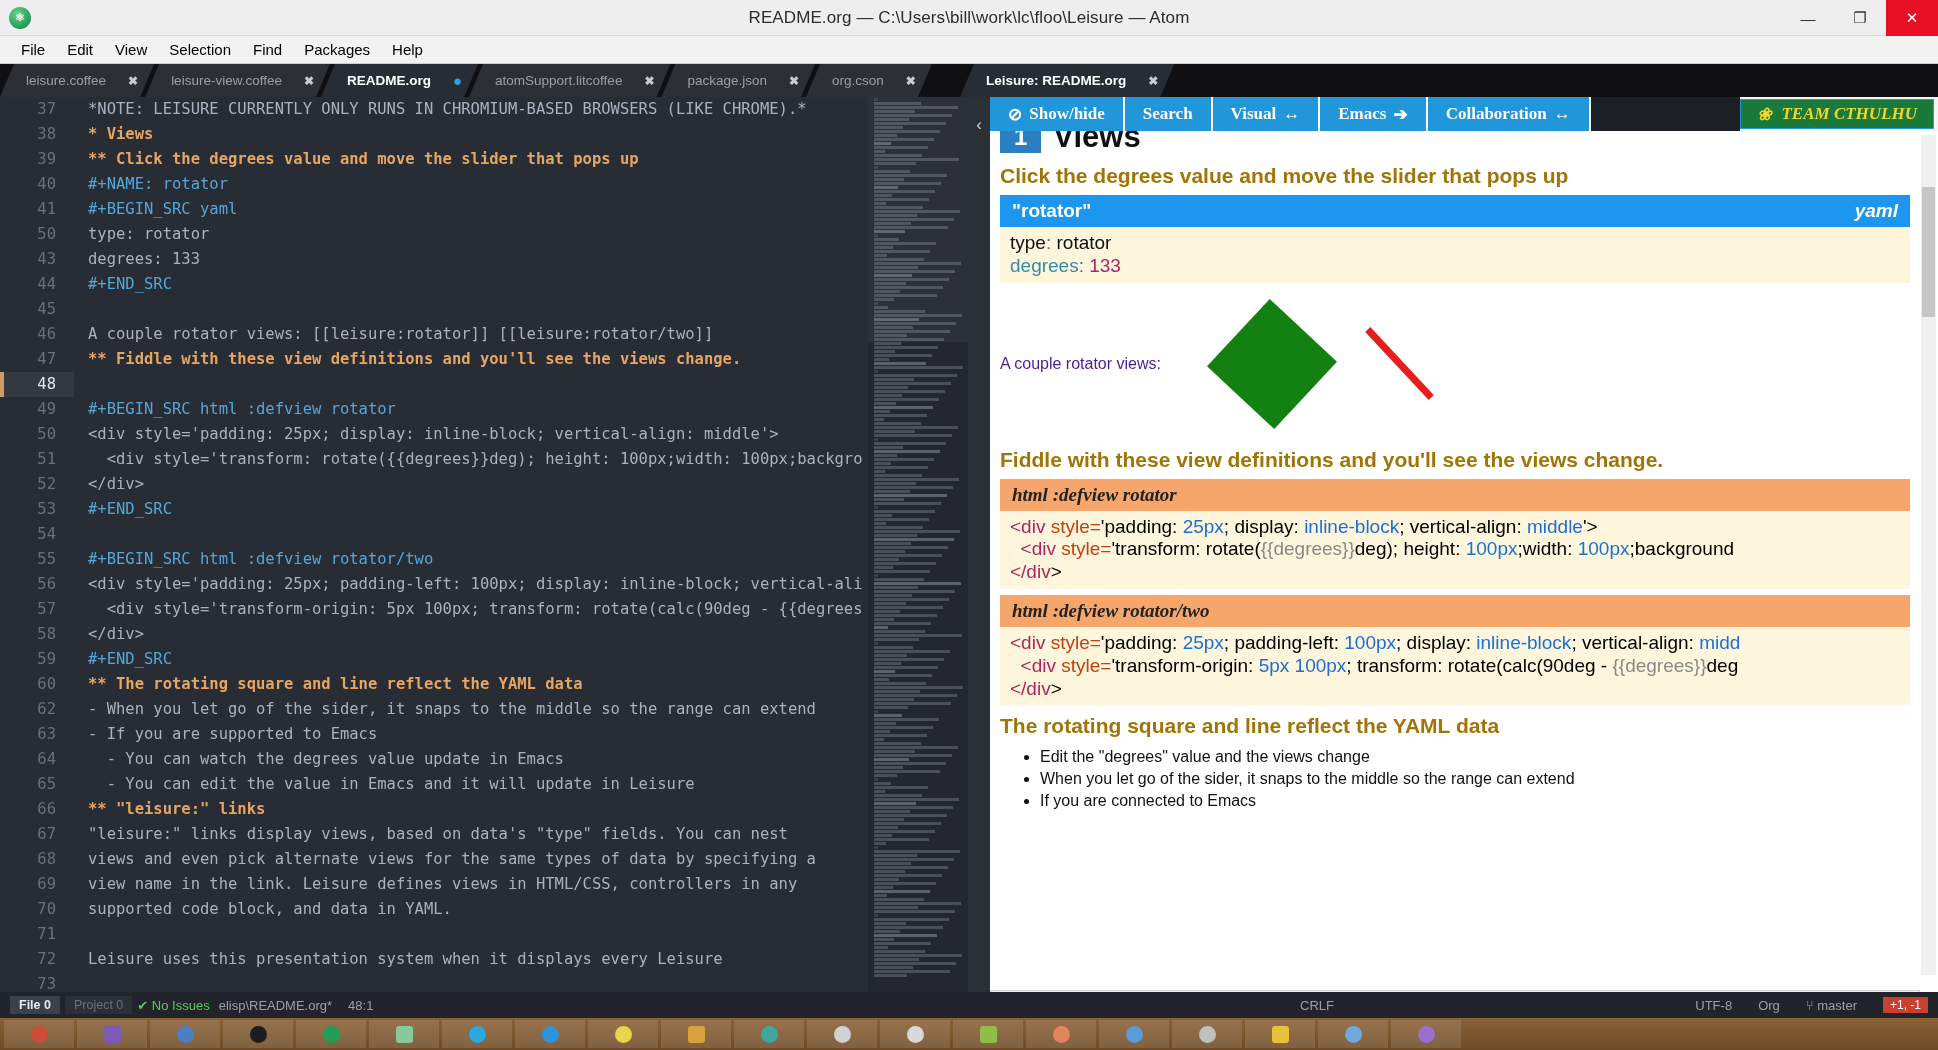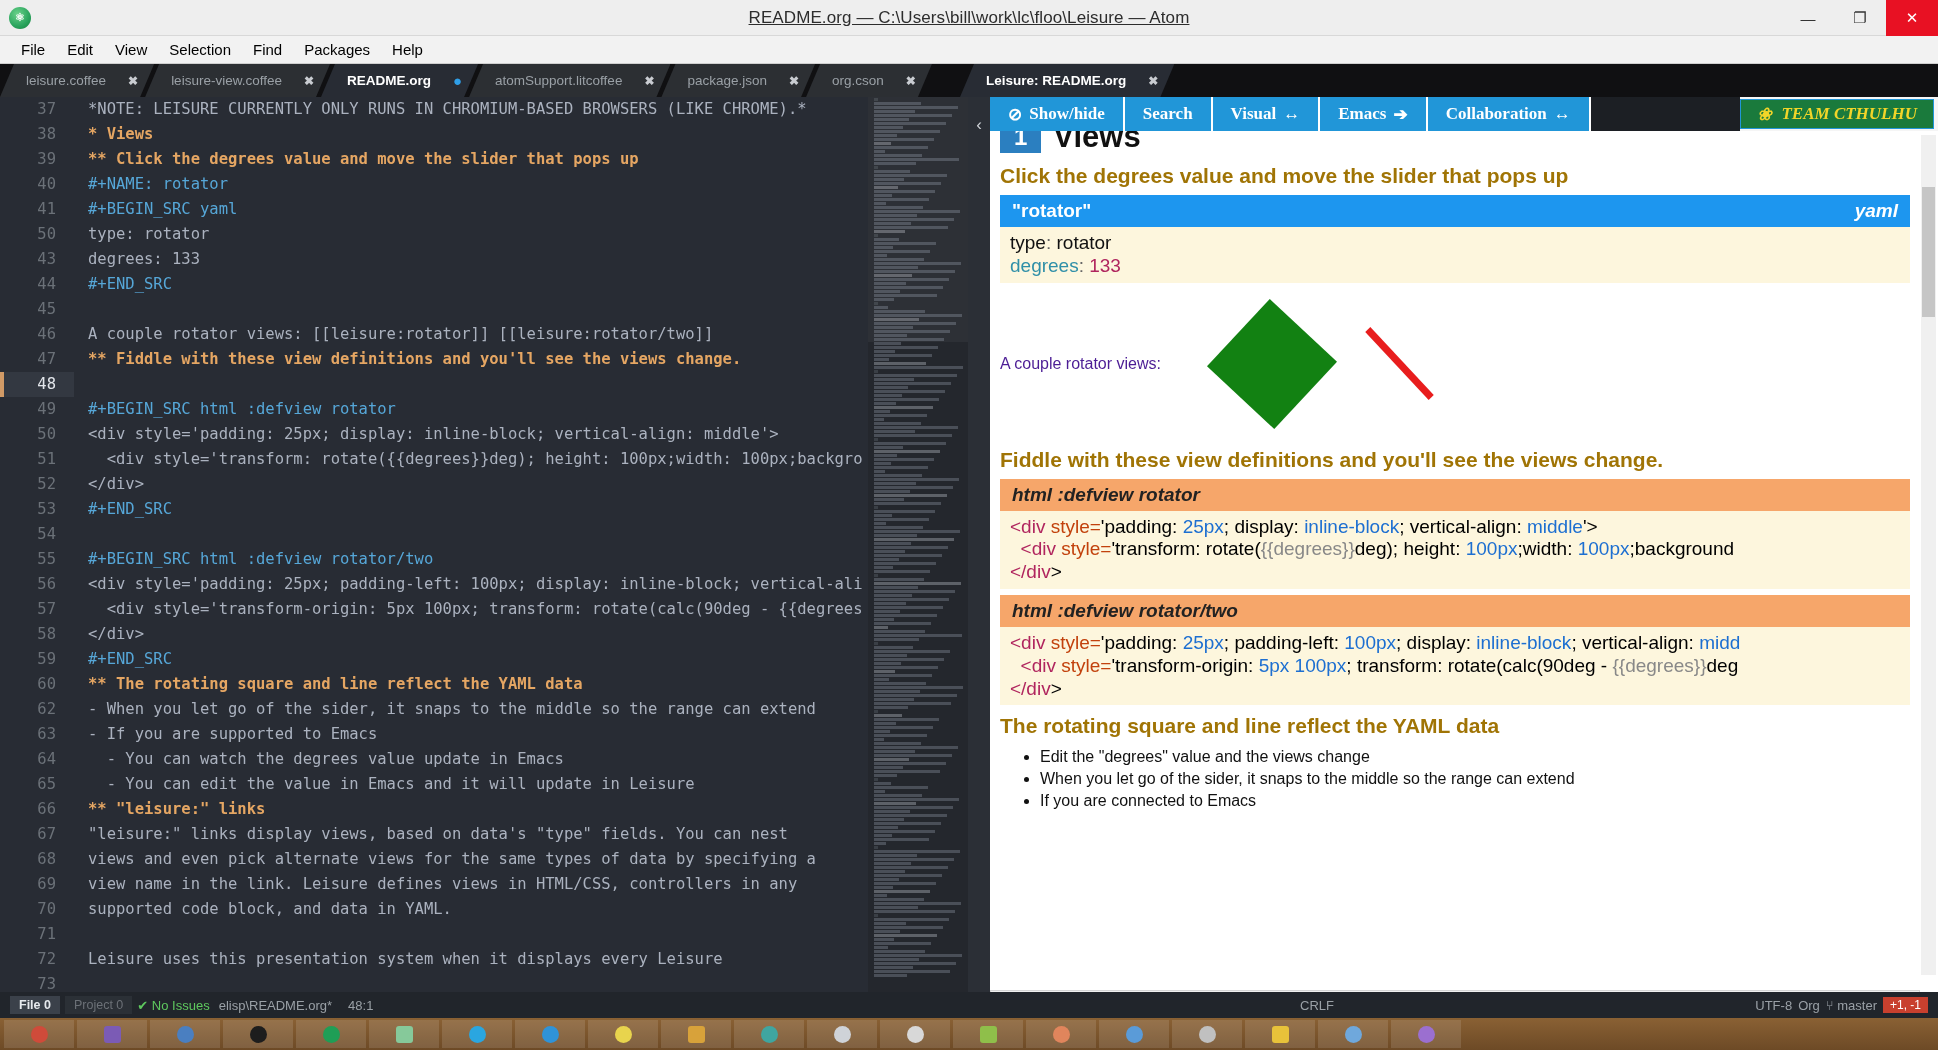--- a/index.html
+++ b/index.html
@@ -18,21 +18,21 @@
     border-bottom: 1px solid #d8d8d8;
   }
   .app-logo {
     width: 22px; height: 22px; margin-left: 9px; border-radius: 50%;
     background: radial-gradient(circle at 38% 32%, #6ad28a 0%, #2aa45d 60%, #15803d 100%);
     display: flex; align-items: center; justify-content: center;
     color: #ffffff; font-size: 11px; font-weight: bold; line-height: 1;
   }
   .title-text {
     position: absolute; left: 0; right: 0; text-align: center;
-    font-size: 17px; color: #2d2d2d; letter-spacing: .1px; text-decoration: underline;
+    font-size: 17px; color: #2d2d2d; letter-spacing: .1px;
   }
   .win-btns { position: absolute; right: 0; top: 0; height: 36px; display: flex; }
   .win-btn {
     width: 52px; height: 36px; display: flex; align-items: center; justify-content: center;
     color: #333; font-size: 15px;
   }
   .win-btn.close { background: #e81123; color: #fff; }
 
   
   .menubar {
@@ -135,21 +135,21 @@
   .h1txt { font-size: 31px; font-weight: bold; color: #111; }
   .h2 {
     color: #a07405; font-size: 21px; font-weight: bold; margin: 9px 0 7px 0;
   }
   .block { margin: 0 0 6px 0; }
   .blk-head {
     background: #1d96ef; color: #ffffff; font-weight: bold; font-size: 19px;
     padding: 5px 12px; display: flex; justify-content: space-between; align-items: center;
   }
   .blk-head.orange {
-    background: #f6a66a; color: #222222; font-style: italic; font-size: 19px;
+    background: #f6a66a; color: #222222; font-style: italic; font-size: 19px; font-family: Liberation Serif, serif;
   }
   .blk-head .lang { font-style: italic; font-weight: bold; }
   .blk-body {
     background: #fdf6dd; padding: 5px 10px; font-size: 19px;
     white-space: pre; overflow: hidden; line-height: 1.2;
   }
   .y-key { color: #2f8fa8; }
   .y-plain { color: #111; }
   .y-num { color: #b0255e; }
   .tag { color: #b0255e; }
@@ -192,21 +192,21 @@
     background: #21252b; display: flex; align-items: center;
     color: #9aa0a6; font-size: 13px; padding: 0 10px;
   }
   .sb-chip {
     background: #3b414a; color: #e6e9ed; padding: 2px 9px; margin-right: 5px;
     font-size: 12.5px; font-weight: bold;
   }
   .sb-chip.dim { background: #2b3036; color: #6c7177; font-weight: normal; }
   .sb-ok { color: #5ec85e; margin-right: 9px; }
   .sb-item { margin-right: 16px; }
-  .sb-right { margin-left: auto; display: flex; align-items: center; gap: 6px; }
+  .sb-right { margin-left: auto; display: flex; align-items: center; gap: 26px; }
   .sb-badge { background: #c8402e; color: #fff; padding: 1px 7px; font-size: 12px; }
 
   
   .taskbar {
     position: absolute; bottom: 0; left: 0; width: 1938px; height: 32px;
     background: linear-gradient(180deg,#8a6134 0%, #6d4a26 100%);
     display: flex; align-items: center; gap: 3px; padding-left: 4px;
   }
   .tb-ico {
     width: 70px; height: 28px; background: rgba(255,255,255,0.12);

